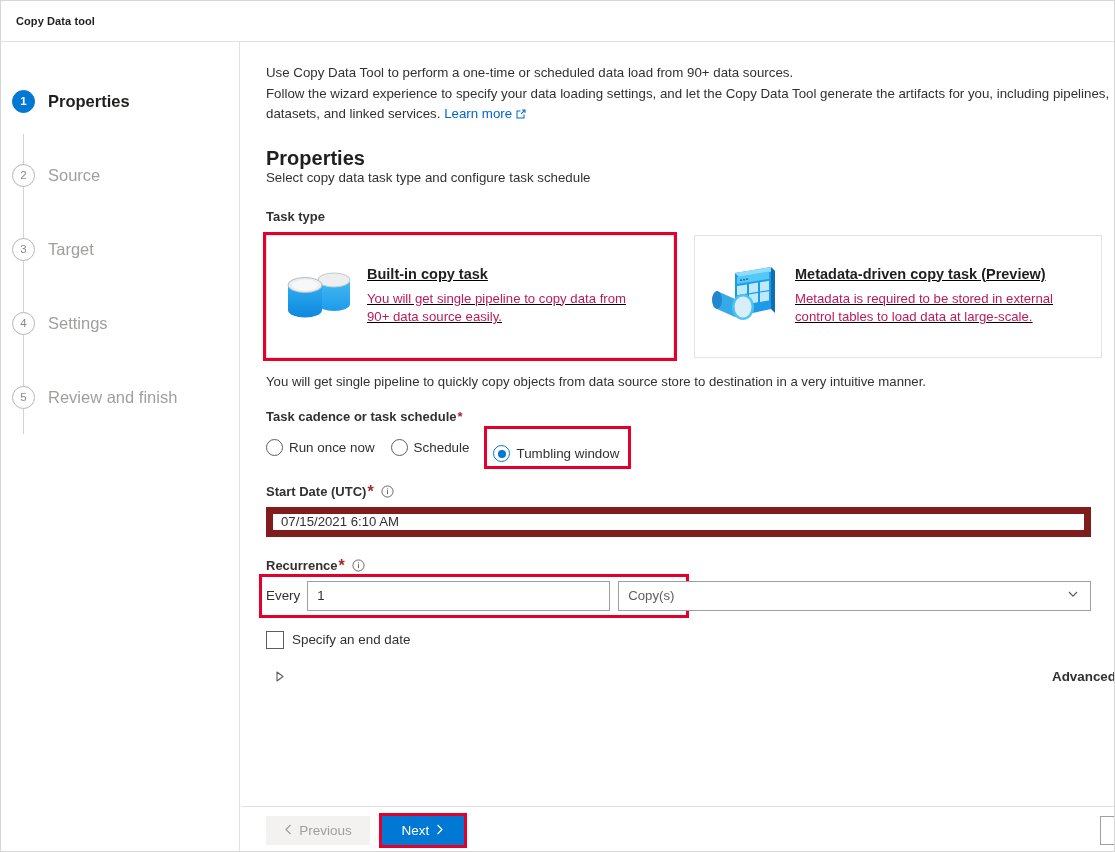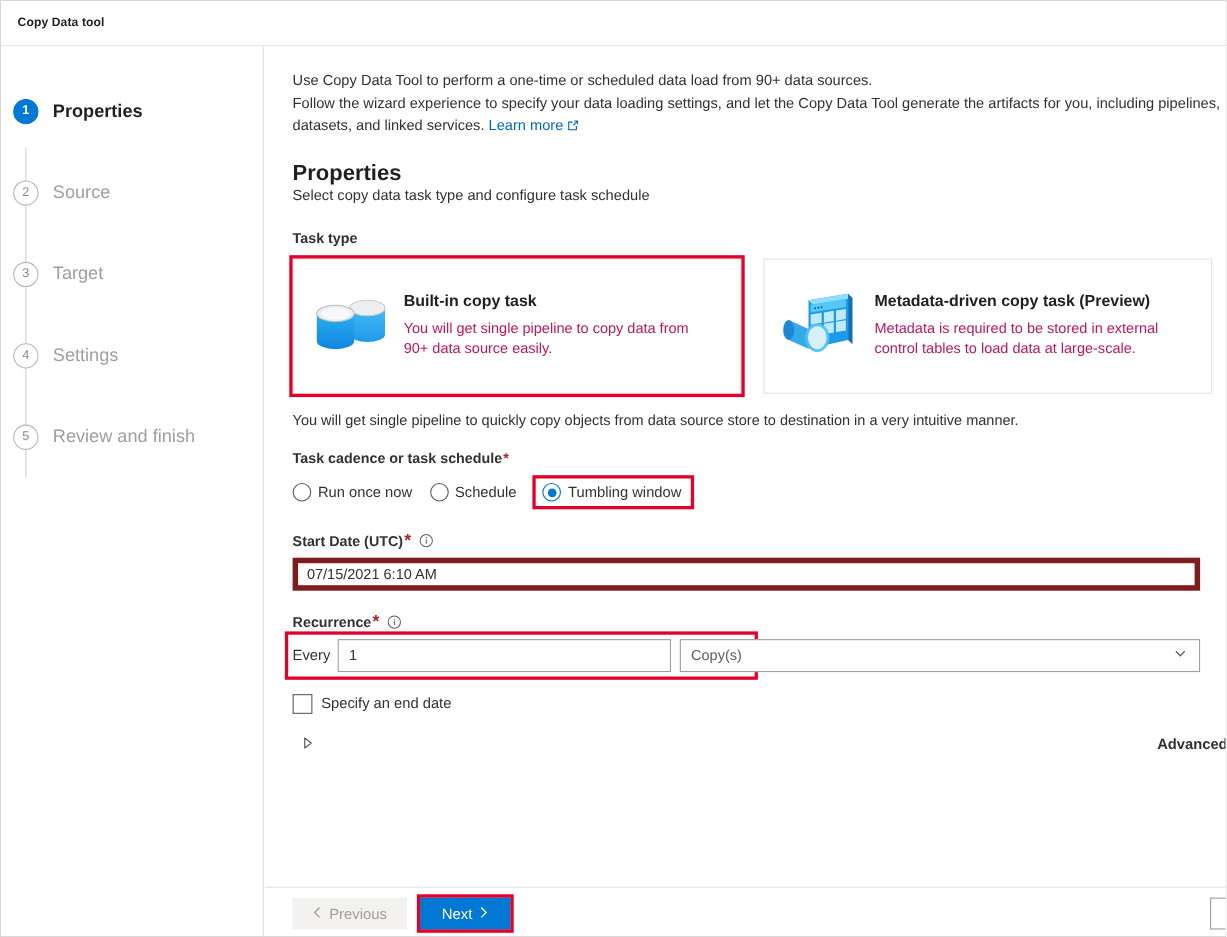--- a/index.html
+++ b/index.html
@@ -123,20 +123,21 @@
     color: #323130;
   }
   .req { color: #a4262c; font-weight: bold; margin-left: 1px; }
 
   
   .tasktype-label { margin-top: 24px; }
   .cards {
     display: flex;
     gap: 20px;
     margin-top: 11px;
+    text-decoration: underline;
   }
   .card {
     position: relative;
     width: 408px; height: 123px;
     border: 1px solid #e3e3e3;
     background: #fff;
     display: flex; align-items: center;
     padding: 0 14px;
     cursor: pointer;
   }
@@ -203,38 +204,38 @@
     border-radius: 50%;
     background: #0078d4;
   }
   .radio-text {
     margin-left: 6px;
     font-size: 13.4px;
     color: #323130;
   }
   .radio-hl {
     outline: 3px solid #e3002a;
-    padding: 4px 9px 4px 6px;
+    padding: 16px 9px 4px 6px;
     margin-left: 2px;
   }
 
   
   .label-row {
     display: flex; align-items: center;
     margin-top: 19px;
   }
   .info-icon {
     margin-left: 7px;
     display: inline-flex;
     cursor: pointer;
   }
   .text-input {
     margin-top: 6px;
     width: 825px; height: 30px;
-    border: 5px solid #7f1d1d;
+    border: 7px solid #7f1d1d;
     background: #fff;
     display: flex; align-items: center;
     padding-left: 8px;
     font-size: 13.2px;
     color: #323130;
   }
 
   
   .recurrence-label { margin-top: 20px; }
   .recurrence-row {

